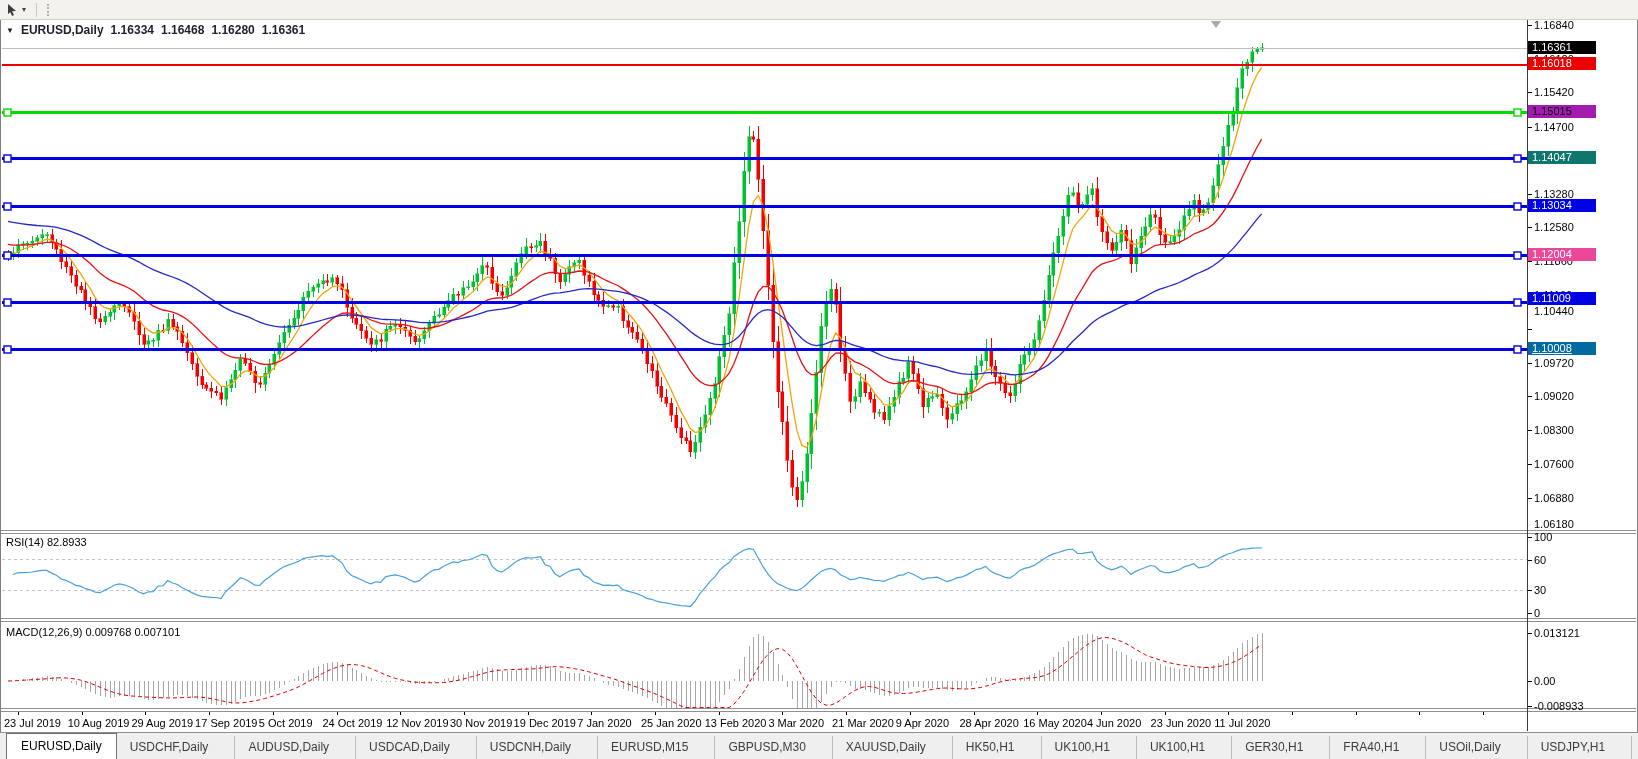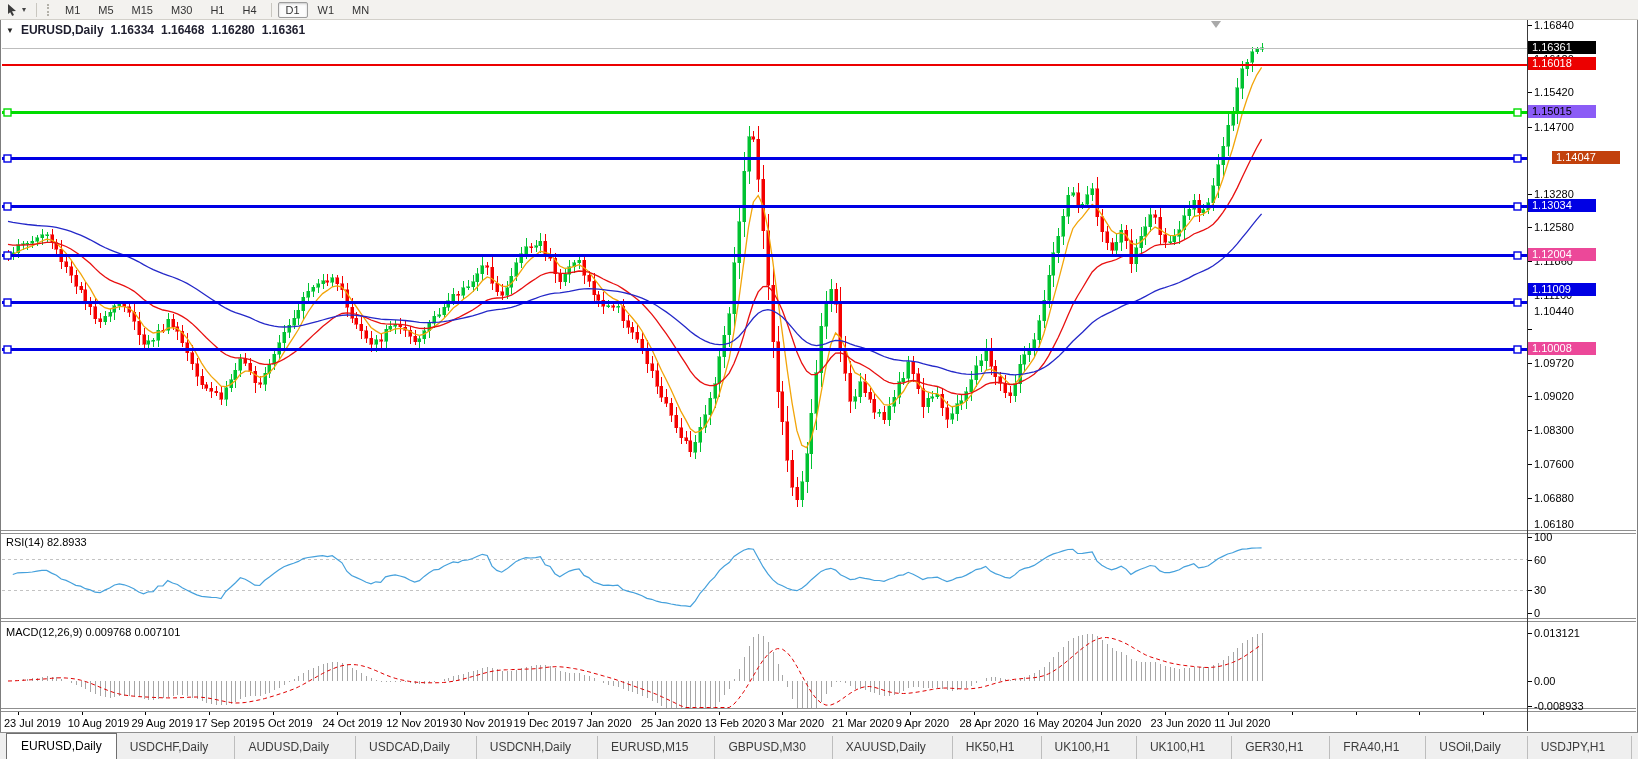--- a/index.html
+++ b/index.html
@@ -33,32 +33,20 @@
 
 <div id="toolbar">
   <span style="margin:0 2px 0 5px;display:flex;align-items:center">
     <svg width="14" height="14" viewBox="0 0 14 14">
       <path d="M3,1 L11,8 L7,8.2 L9,12 L7.2,13 L5.2,9.2 L3,11 Z" fill="#3c3c3c"></path>
     </svg>
     <span class="caret">▾</span>
   </span>
   <span class="vsep"></span>
   <span class="handle"></span>
-  <span id="tf-buttons" style="display:flex;align-items:center">
-      <div class="tfbtn">M1</div>
-      <div class="tfbtn">M5</div>
-      <div class="tfbtn">M15</div>
-      <div class="tfbtn">M30</div>
-      <div class="tfbtn">H1</div>
-      <div class="tfbtn">H4</div>
-      <span class="vsep"></span>
-      <div class="tfbtn active">D1</div>
-      <div class="tfbtn">W1</div>
-      <div class="tfbtn">MN</div>
-    </span>
 </div>
 
 <div id="win"></div>
 
 <svg id="chart-svg" viewBox="0 0 1638 759">
     <defs>
       <clipPath id="clipMain">
         <rect x="2" y="20" width="1525" height="510"></rect>
       </clipPath>
       <clipPath id="clipRsi">
@@ -964,26 +952,26 @@
     <div class="tick" style="top: 362.986px;">1.09720</div>
     <div class="tick" style="top: 396.215px;">1.09020</div>
     <div class="tick" style="top: 430.394px;">1.08300</div>
     <div class="tick" style="top: 463.623px;">1.07600</div>
     <div class="tick" style="top: 497.801px;">1.06880</div>
     <div class="tick" style="top: 524px;">1.06180</div>
   </div>
 <div id="badges">
     <div class="badge" style="top: 47.7381px; background: rgb(0, 0, 0); color: rgb(255, 255, 255);">1.16361</div>
     <div class="badge" style="top: 64.0203px; background: rgb(236, 0, 0); color: rgb(255, 255, 255);">1.16018</div>
-    <div class="badge" style="top: 111.633px; background: #8b5cf6; color: rgb(0, 0, 0);">1.15015</div>
-    <div class="badge" style="top: 157.584px; background: #c2410c; color: rgb(255, 255, 255); margin-left: 24px;">1.14047</div>
+    <div class="badge" style="top: 111.633px; background: #a21caf; color: rgb(0, 0, 0);">1.15015</div>
+    <div class="badge" style="top: 157.584px; background: #0f766e; color: rgb(255, 255, 255);">1.14047</div>
     <div class="badge" style="top: 205.671px; background: rgb(0, 0, 228); color: rgb(255, 255, 255);">1.13034</div>
     <div class="badge" style="top: 254.565px; background: #ec4899; color: rgb(255, 255, 255);">1.12004</div>
-    <div class="badge" style="top: 290px; background: rgb(0, 0, 228); color: rgb(255, 255, 255);">1.11009</div>
-    <div class="badge" style="top: 349.315px; background: #ec4899; color: rgb(255, 255, 255);">1.10008</div>
+    <div class="badge" style="top: 299px; background: rgb(0, 0, 228); color: rgb(255, 255, 255);">1.11009</div>
+    <div class="badge" style="top: 349.315px; background: #0369a1; color: rgb(255, 255, 255); text-decoration: underline;">1.10008</div>
   </div>
 
 <div class="panel-label" style="top:536px">RSI(14) 82.8933</div>
 <div class="panel-label" style="top:626px">MACD(12,26,9) 0.009768 0.007101</div>
 <div id="sub-axis">
     <div class="tick" style="top: 537px;">100</div>
     <div class="tick" style="top: 560px;">60</div>
     <div class="tick" style="top: 590px;">30</div>
     <div class="tick" style="top: 613px;">0</div>
     <div class="tick" style="top: 633px;">0.013121</div>

